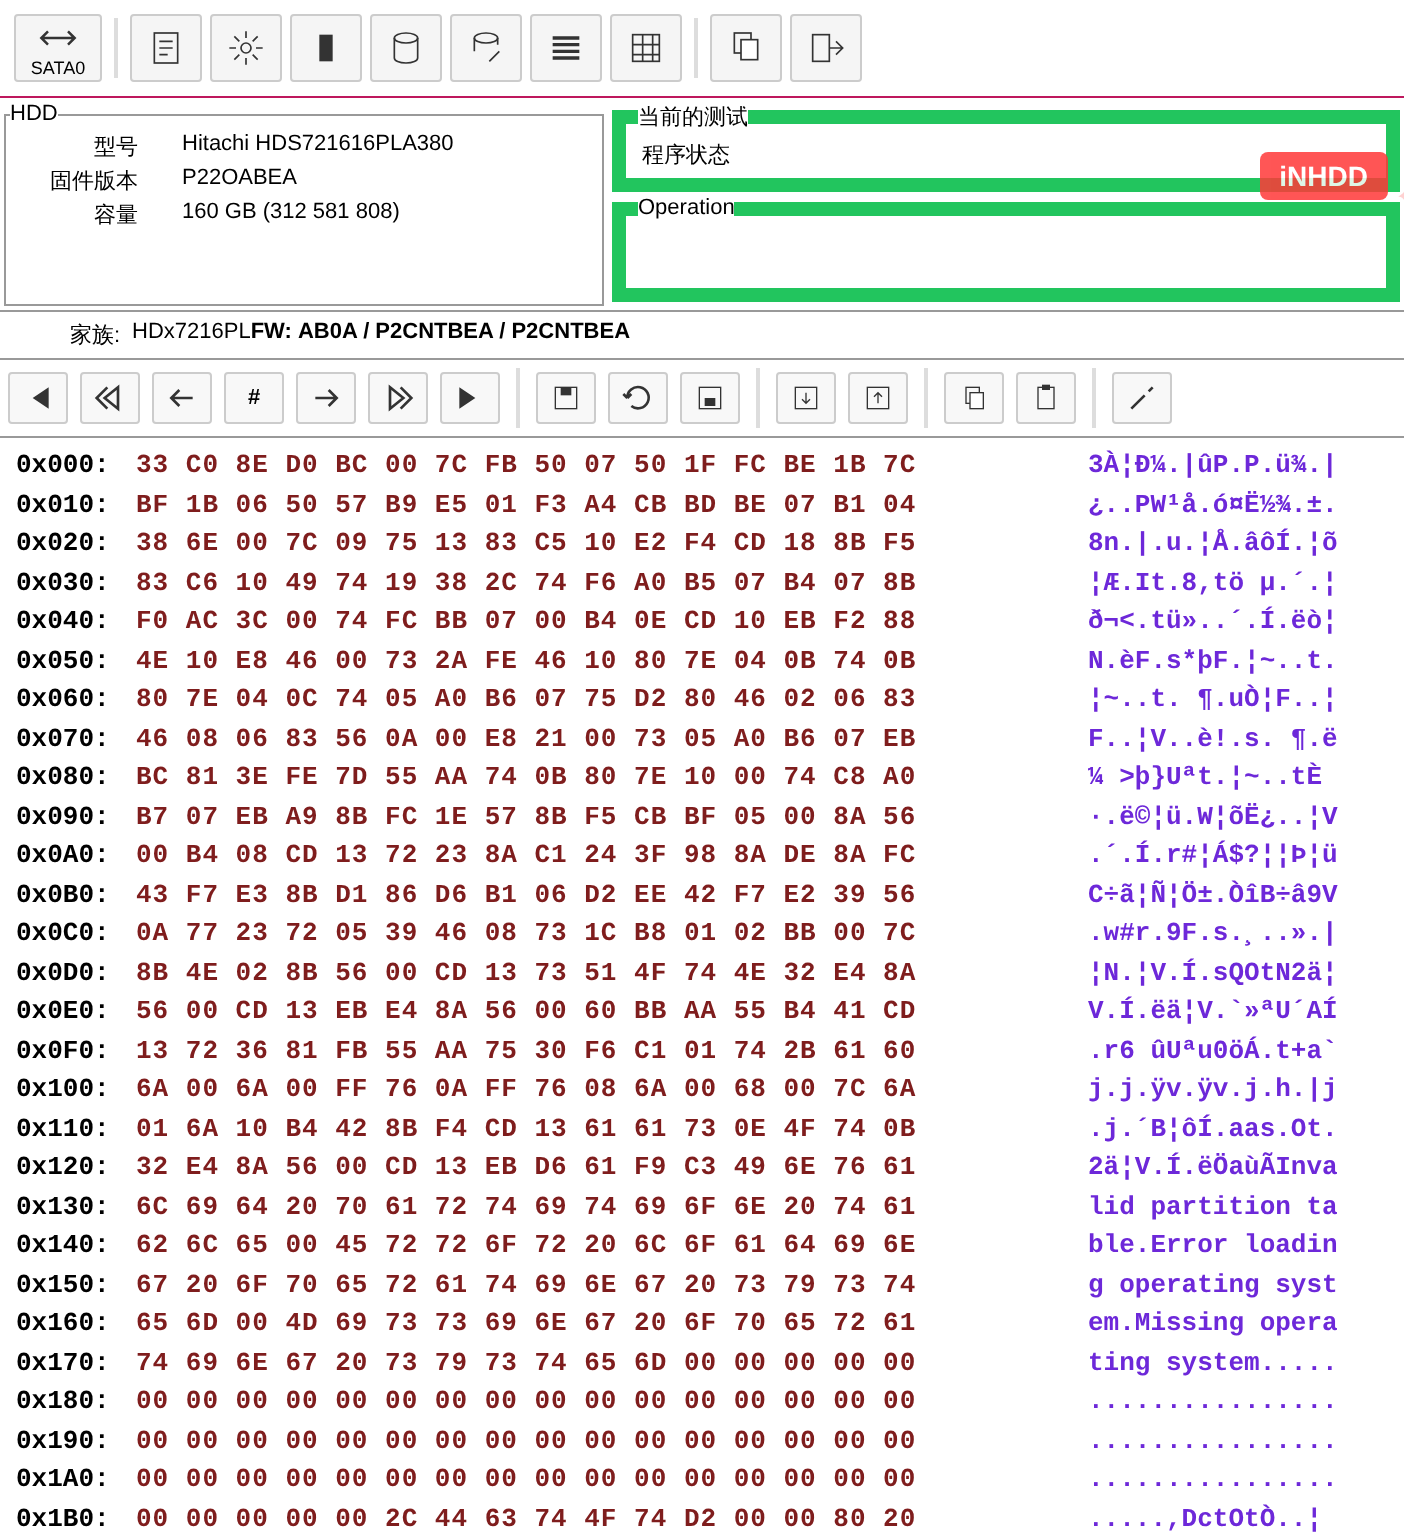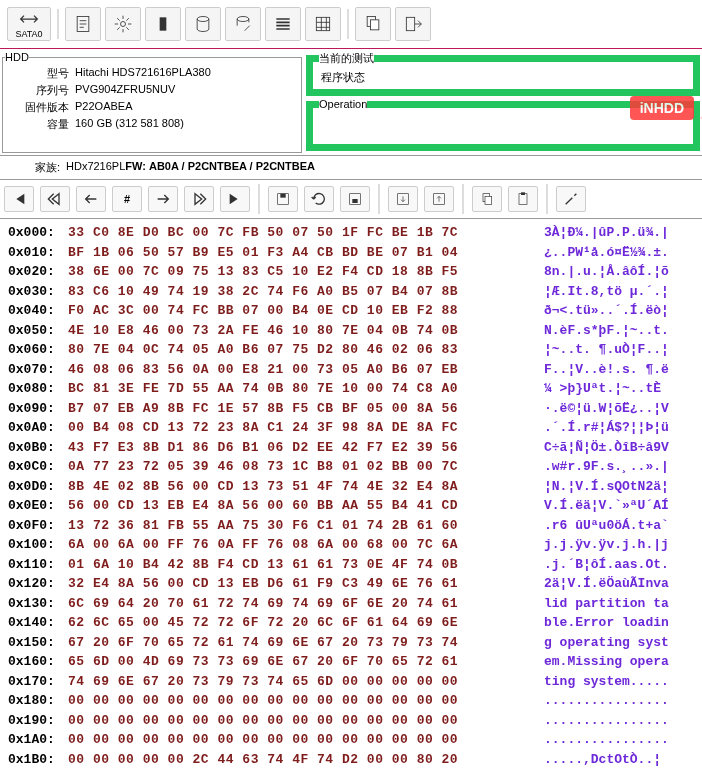--- a/index.html
+++ b/index.html
@@ -4,36 +4,36 @@
 <style>
 * { margin: 0; padding: 0; box-sizing: border-box; }
 body { font-family: Tahoma, Arial, sans-serif; font-size: 11px; background: #fff; width: 702px; }
 .toolbar-top { display: flex; border-bottom: 1px solid #be185d; padding: 7px; gap: 4px; align-items: center; text-align: center; }
 .tbbtn { width: 36px; height: 34px; border: 1px solid #ccc; background: #f5f5f5; display: flex; align-items: center; justify-content: center; font-size: 10px; border-radius: 2px; cursor: pointer; }
 .tbbtn svg { width: 20px; height: 20px; }
 .sep { width: 2px; height: 30px; background: #ddd; margin: 0 2px; }
 .info-row { display: flex; border-bottom: 1px solid #999; }
 .info-left { width: 300px; border: 1px solid #999; margin: 2px; padding: 2px; }
 .info-left legend { font-size: 11px; }
-.info-line { display: flex; padding: 1px 4px; }
+.info-line { display: flex; padding: 1px 4px; gap: 16px; }
 .info-label { width: 60px; text-align: right; margin-right: 6px; }
 .info-right { flex: 1; margin: 2px; }
 .info-right fieldset { border: 7px solid #22c55e; margin-bottom: 2px; padding: 2px 6px; }
 .family-row { padding: 4px 0; border-bottom: 1px solid #999; display: flex; }
 .family-row .lbl { width: 60px; text-align: right; margin-right: 6px; }
 .family-row .fw { }
 .toolbar2 { display: flex; padding: 4px; gap: 6px; align-items: center; border-bottom: 1px solid #999; }
 .tb2 { width: 30px; height: 26px; border: 1px solid #ccc; background: #f8f8f8; display: flex; align-items: center; justify-content: center; cursor: pointer; border-radius: 2px; }
 .tb2 svg { width: 16px; height: 16px; }
 .hex-area { font-family: "Courier New", monospace; font-size: 13px; padding: 4px 8px; white-space: pre; line-height: 1.5; overflow: hidden; width: 702px; }
 .hex-line { display: flex; font-weight: bold; }
 .addr { color: #000; width: 60px; }
 .hexbytes { color: #7f1d1d; width: 440px; letter-spacing: 0.5px; }
 .ascii { color: #6d28d9; margin-left: 36px; }
-.watermark { position: absolute; top: 96px; right: 8px; background: #ff3838; color: #fff; padding: 4px 10px; border-radius: 4px; font-size: 14px; font-weight: bold; display: flex; align-items: center; gap: 4px; opacity: 0.85; }
+.watermark { position: absolute; top: 76px; right: 8px; background: #ff3838; color: #fff; padding: 4px 10px; border-radius: 4px; font-size: 14px; font-weight: bold; display: flex; align-items: center; gap: 4px; opacity: 0.85; }
 .watermark-text { color: rgba(255,120,120,0.4); font-size: 26px; font-weight: bold; }
 </style>
 </head>
 <body>
 
 <div class="toolbar-top">
   <div class="tbbtn" style="width:44px;font-size:9px;flex-direction:column">
       <svg viewBox="0 0 24 24">
         <path d="M2 12h20M6 8l-4 4 4 4M18 8l4 4-4 4" stroke="#333" fill="none" stroke-width="1.5"></path>
       </svg>
@@ -94,24 +94,20 @@
       </svg>
     </div>
 </div>
 
 <div class="info-row">
   <fieldset class="info-left">
     <legend>HDD</legend>
     <div class="info-line">
         <span class="info-label">型号</span>
         <span>Hitachi HDS721616PLA380</span>
-      </div>
-    <div class="info-line">
-        <span class="info-label">序列号</span>
-        <span>PVG904ZFRU5NUV</span>
       </div>
     <div class="info-line">
         <span class="info-label">固件版本</span>
         <span>P22OABEA</span>
       </div>
     <div class="info-line">
         <span class="info-label">容量</span>
         <span>160 GB (312 581 808)</span>
       </div>
   </fieldset>

